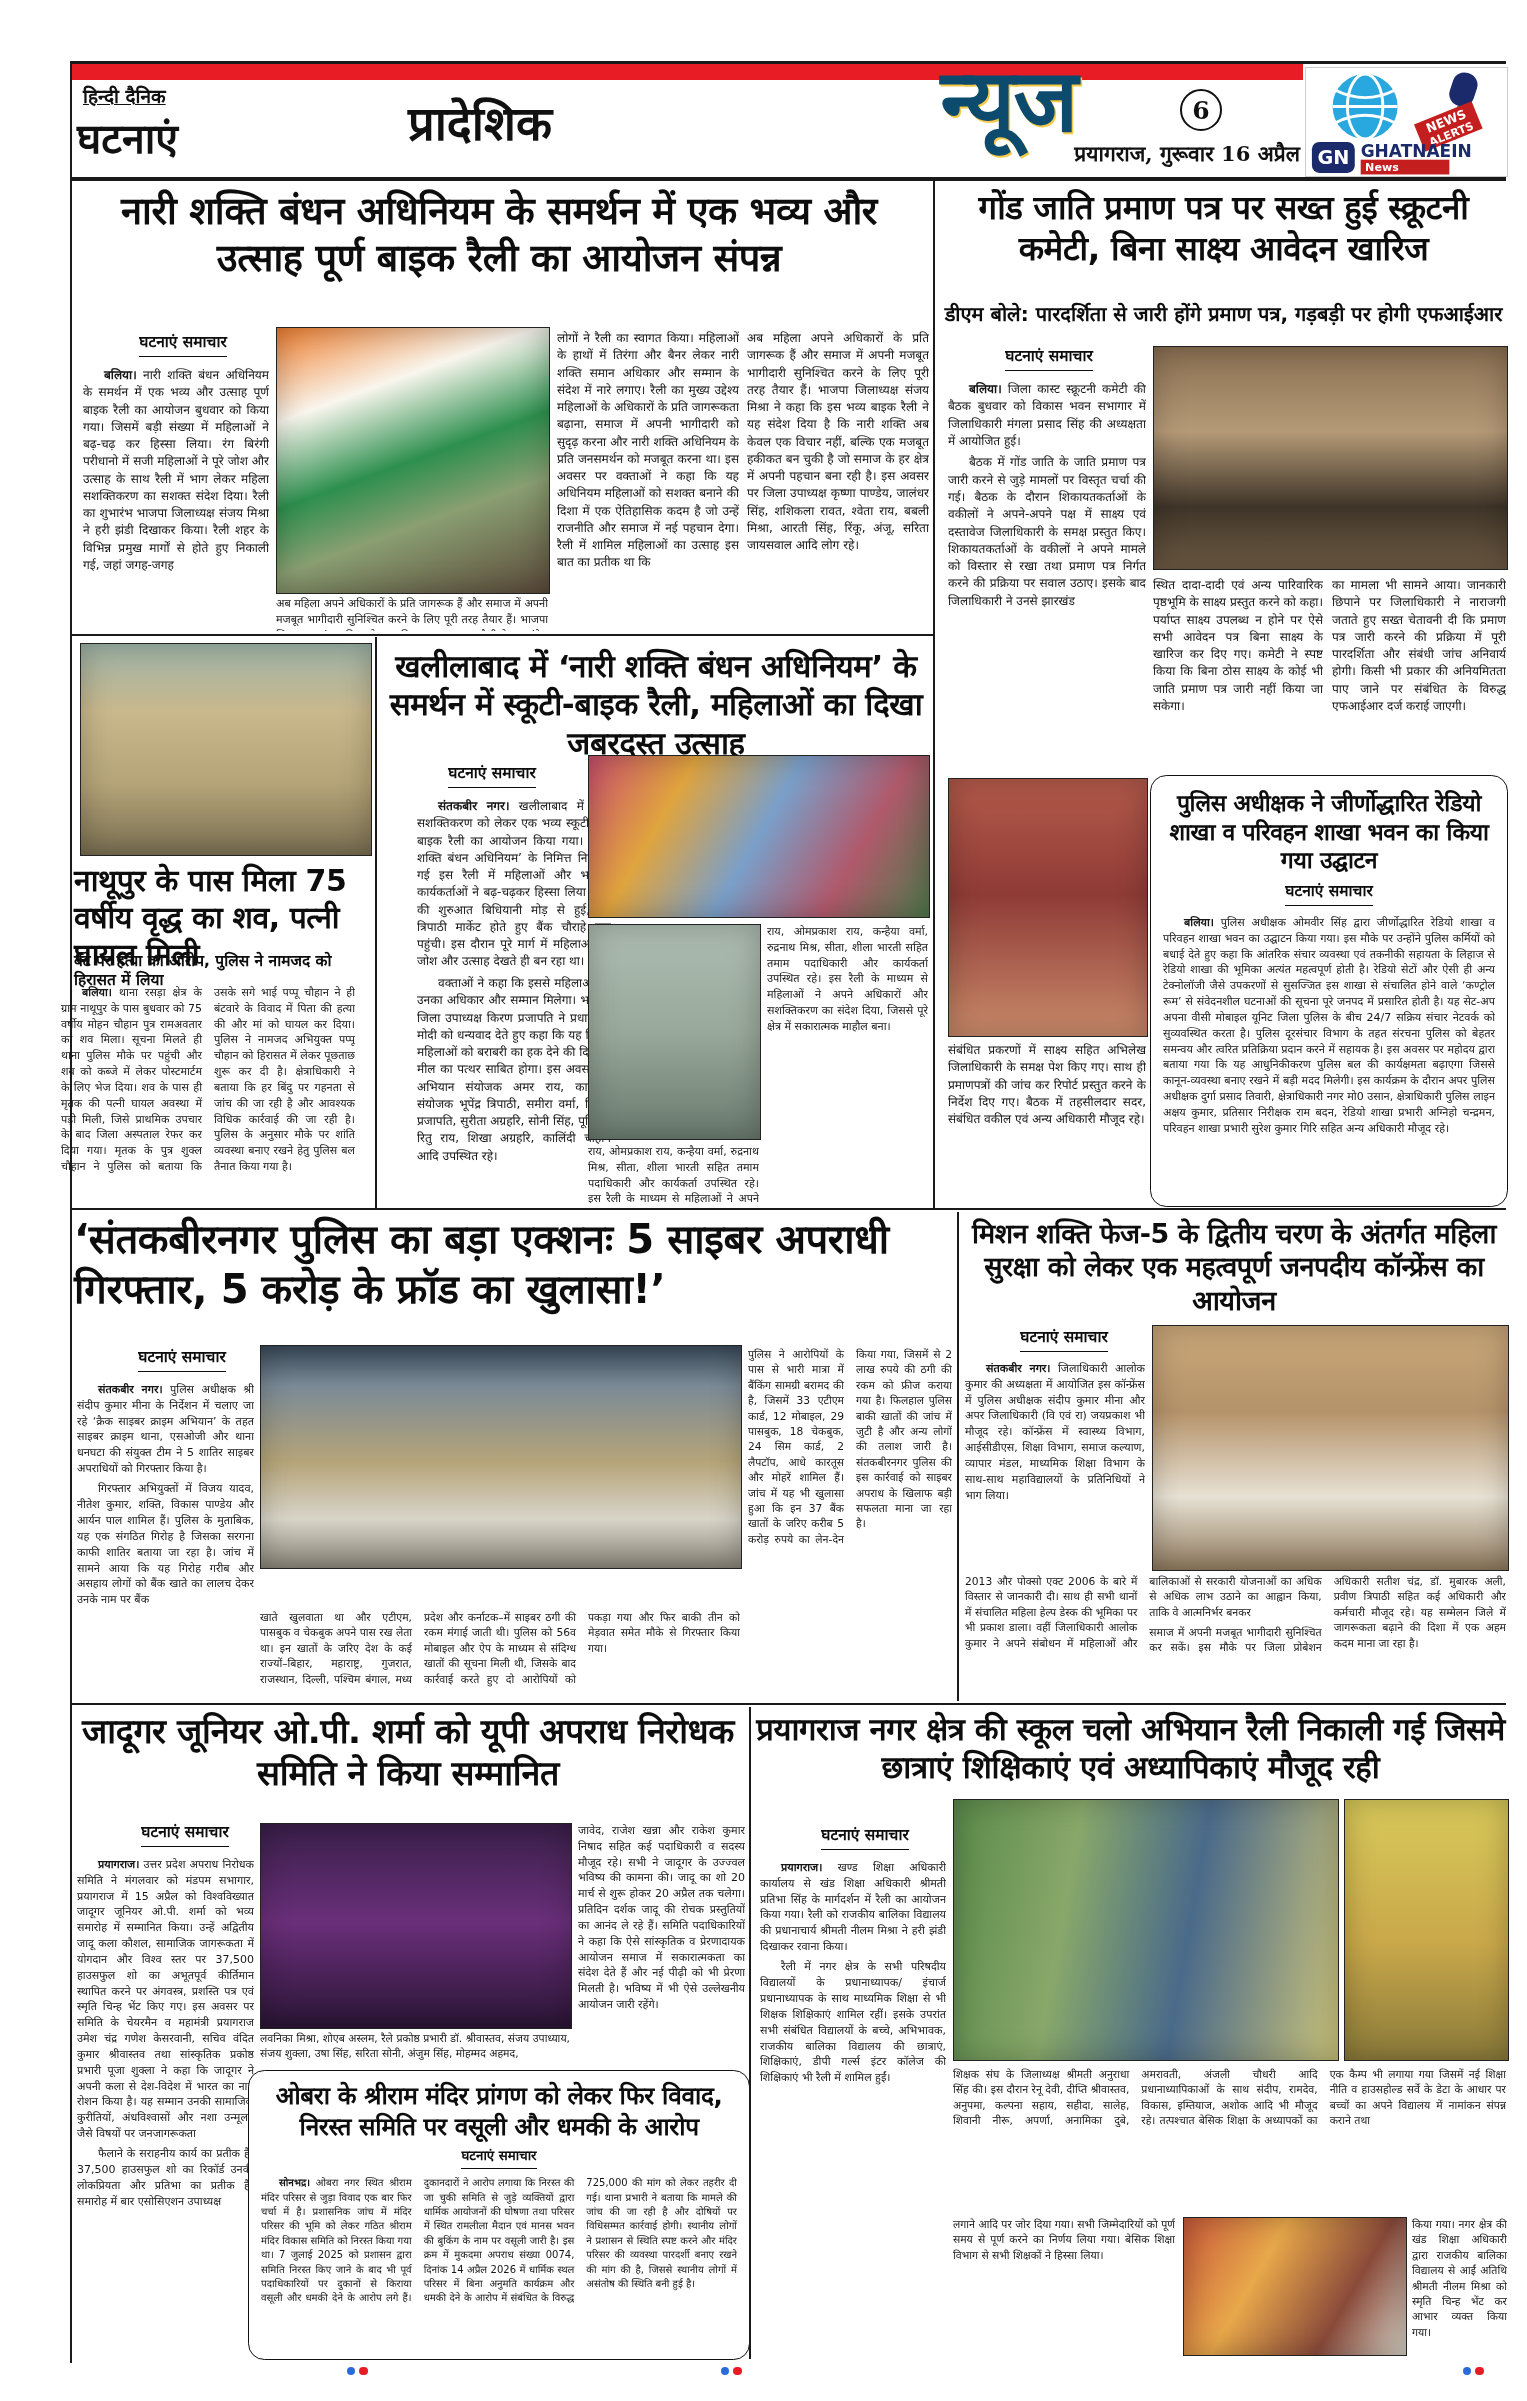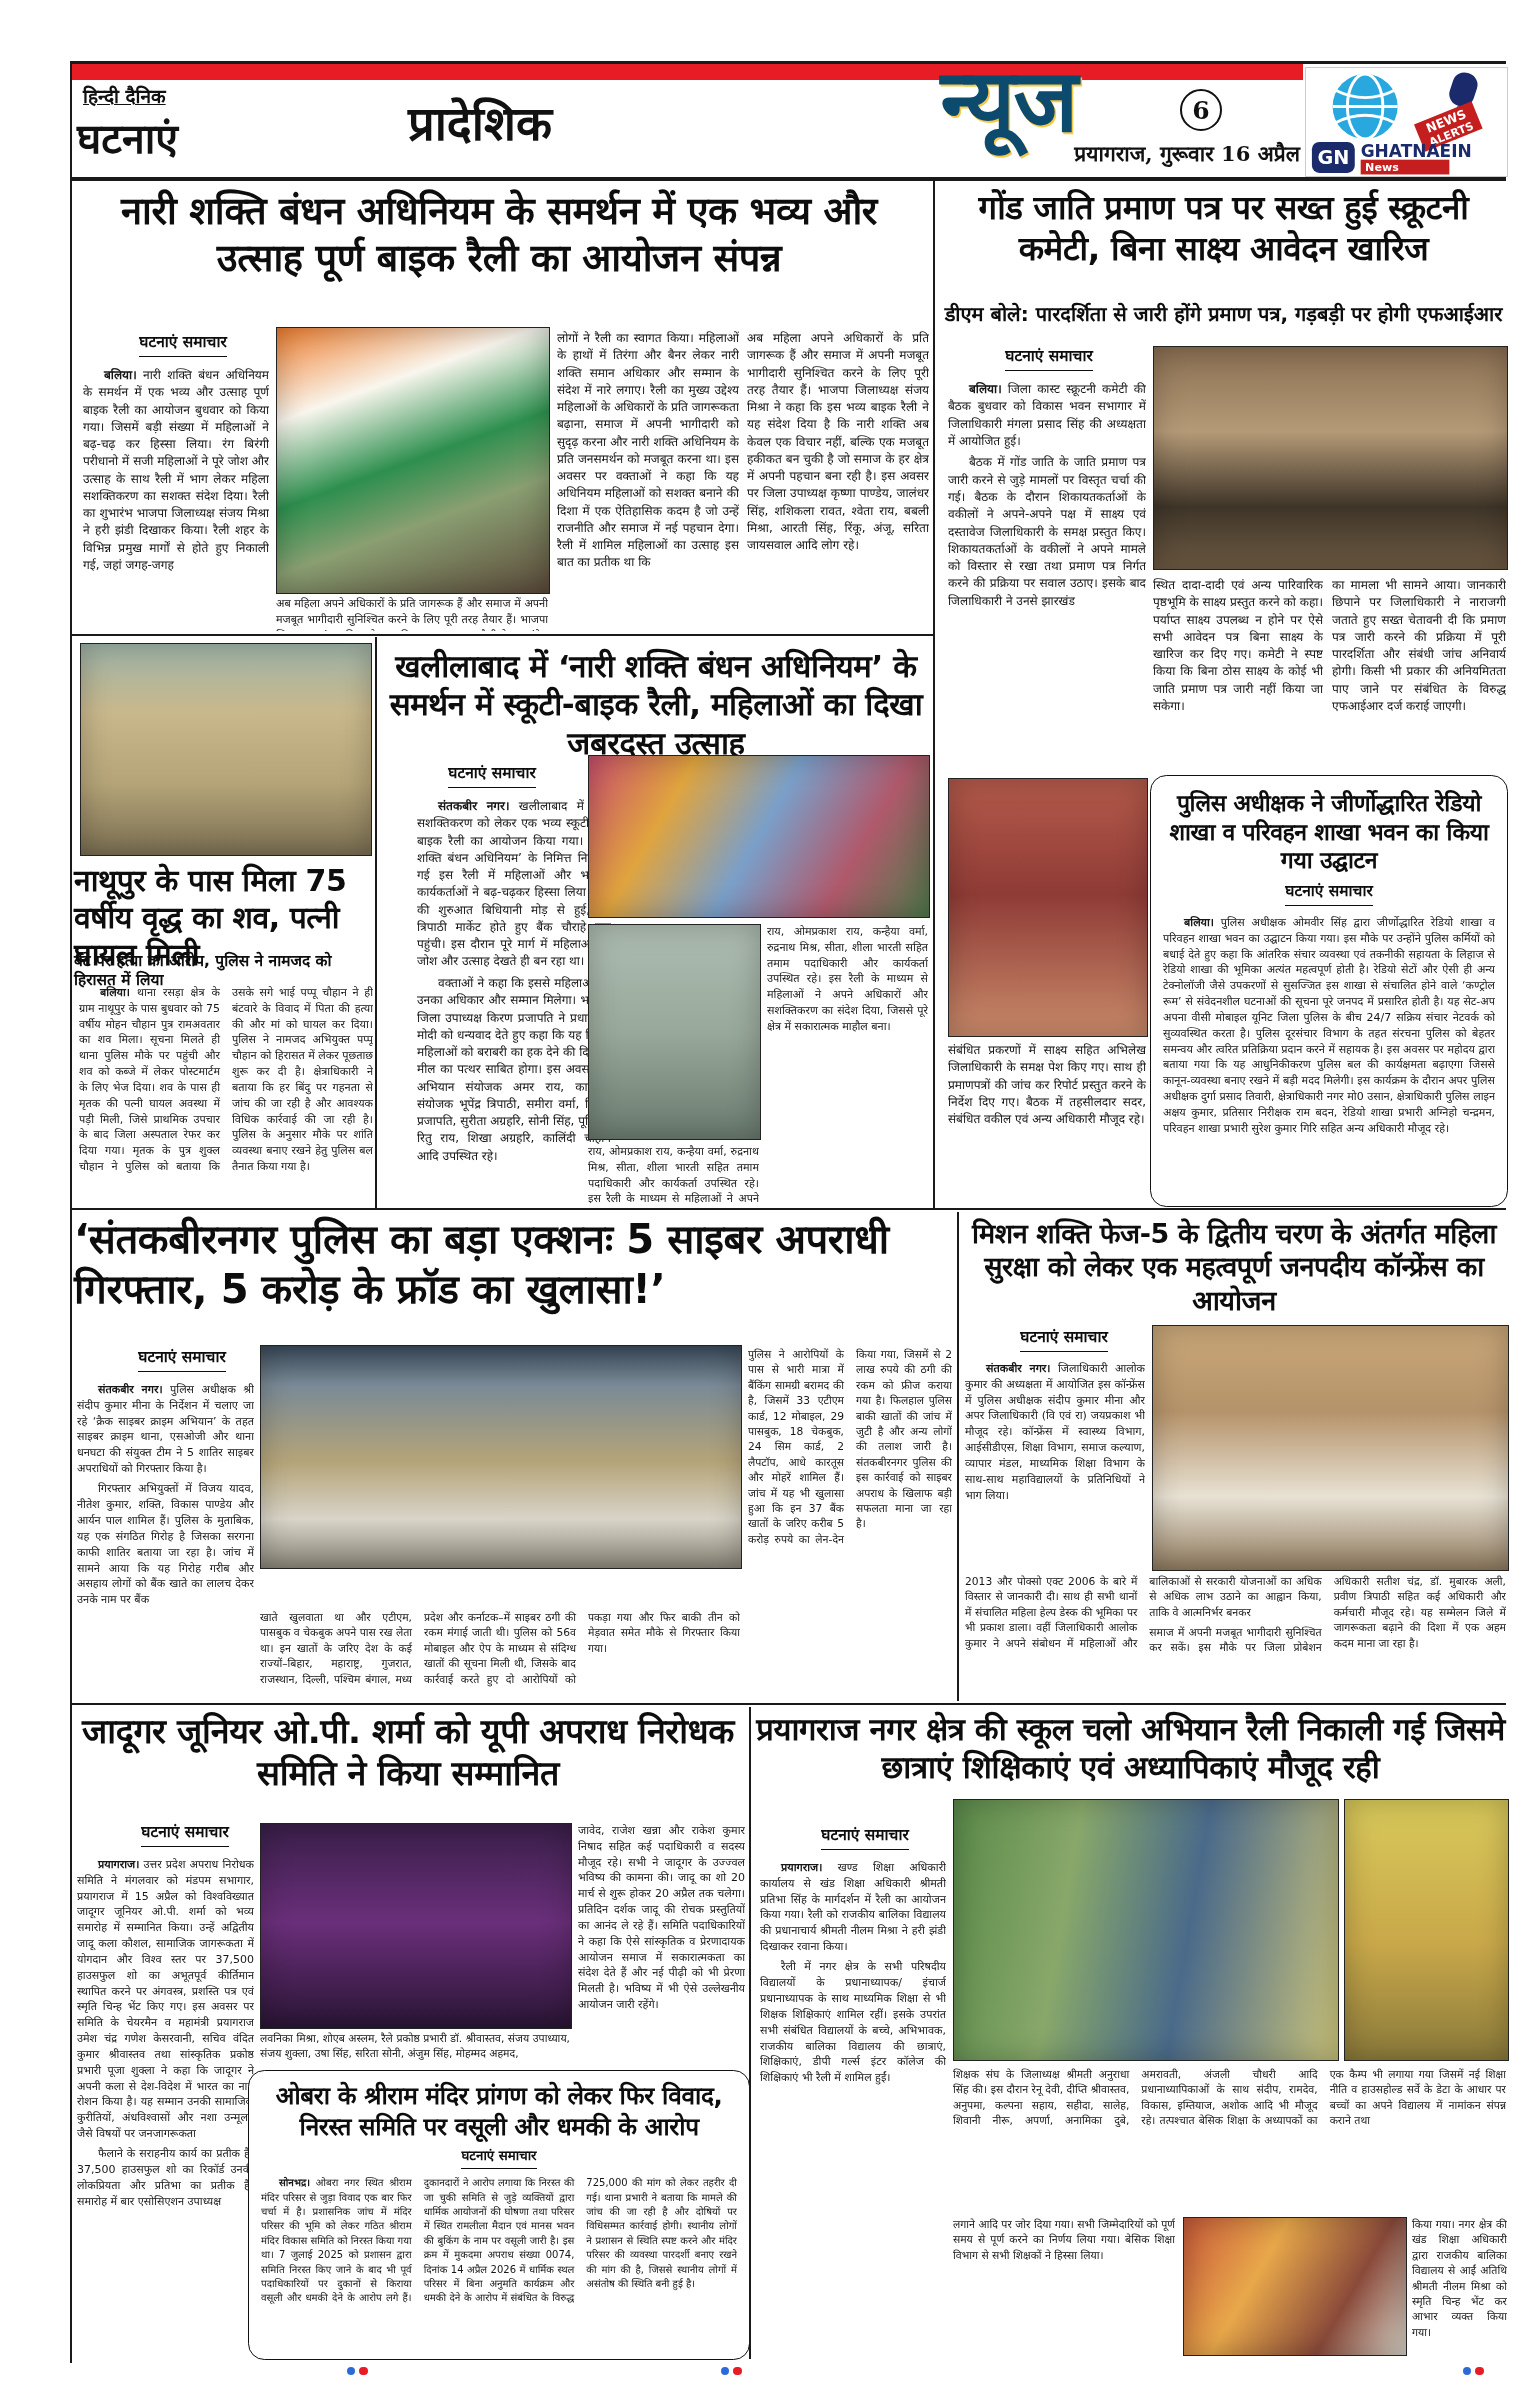--- a/index.html
+++ b/index.html
@@ -112,21 +112,21 @@
     </div>
   </div>
 
   <div class="abs rule" style="left:70px;top:634px;width:863px;height:2.2px;"></div>
   <div class="abs vline" style="left:933px;top:181px;height:1027px;"></div>
   <div class="abs vline" style="left:375px;top:637px;height:571px;"></div>
 
   <div class="abs photo" style="left:80px;top:643px;width:290px;height:211px;background:linear-gradient(180deg,#9fb4a8 0%,#c9b88c 32%,#b5a478 66%,#7a6f52 100%);"></div>
   <div class="abs headline" style="left:74px;top:862px;width:299px;font-size:30px;text-align:left;">नाथूपुर के पास मिला 75 वर्षीय वृद्ध का शव, पत्नी घायल मिली</div>
   <div class="abs subhead" style="left:74px;top:952px;width:299px;font-size:15.5px;text-align:left;">बेटे पर हत्या का आरोप, पुलिस ने नामजद को हिरासत में लिया</div>
-  <div class="abs body-text cols2" style="left:79px;top:985px;width:294px;height:219px;font-size:11px;">
+  <div class="abs body-text cols2" style="left:61px;top:985px;width:294px;height:219px;font-size:11px;">
     <p><b class="dl">बलिया।</b> <span>थाना रसड़ा क्षेत्र के ग्राम नाथूपुर के पास बुधवार को 75 वर्षीय मोहन चौहान पुत्र रामअवतार का शव मिला। सूचना मिलते ही थाना पुलिस मौके पर पहुंची और शव को कब्जे में लेकर पोस्टमार्टम के लिए भेज दिया। शव के पास ही मृतक की पत्नी घायल अवस्था में पड़ी मिली, जिसे प्राथमिक उपचार के बाद जिला अस्पताल रेफर कर दिया गया। मृतक के पुत्र शुक्ल चौहान ने पुलिस को बताया कि उसके सगे भाई पप्पू चौहान ने ही बंटवारे के विवाद में पिता की हत्या की और मां को घायल कर दिया। पुलिस ने नामजद अभियुक्त पप्पू चौहान को हिरासत में लेकर पूछताछ शुरू कर दी है। क्षेत्राधिकारी ने बताया कि हर बिंदु पर गहनता से जांच की जा रही है और आवश्यक विधिक कार्रवाई की जा रही है। पुलिस के अनुसार मौके पर शांति व्यवस्था बनाए रखने हेतु पुलिस बल तैनात किया गया है।</span></p>
   </div>
 
   <div class="abs headline" style="left:384px;top:647px;width:544px;font-size:31px;">खलीलाबाद में ‘नारी शक्ति बंधन अधिनियम’ के समर्थन में स्कूटी-बाइक रैली, महिलाओं का दिखा जबरदस्त उत्साह</div>
   <div class="abs" style="left:405px;top:761px;width:174px;">
       <div class="kicker">घटनाएं समाचार</div>
     </div>
   <div class="abs body-text" style="left:387px;top:798px;width:194px;height:405px;margin-left:30px;">
     <p><b class="dl">संतकबीर नगर।</b> <span>खलीलाबाद में नारी सशक्तिकरण को लेकर एक भव्य स्कूटी और बाइक रैली का आयोजन किया गया। ‘नारी शक्ति बंधन अधिनियम’ के निमित्त निकाली गई इस रैली में महिलाओं और भाजपा कार्यकर्ताओं ने बढ़-चढ़कर हिस्सा लिया। रैली की शुरुआत बिधियानी मोड़ से हुई, जो त्रिपाठी मार्केट होते हुए बैंक चौराहे तक पहुंची। इस दौरान पूरे मार्ग में महिलाओं का जोश और उत्साह देखते ही बन रहा था।</span></p>
     <p>वक्ताओं ने कहा कि इससे महिलाओं को उनका अधिकार और सम्मान मिलेगा। भाजपा जिला उपाध्यक्ष किरण प्रजापति ने प्रधानमंत्री मोदी को धन्यवाद देते हुए कहा कि यह निर्णय महिलाओं को बराबरी का हक देने की दिशा में मील का पत्थर साबित होगा। इस अवसर पर अभियान संयोजक अमर राय, कार्यक्रम संयोजक भूपेंद्र त्रिपाठी, समीरा वर्मा, किरण प्रजापति, सुरीता अग्रहरि, सोनी सिंह, पूर्णिमा, रितु राय, शिखा अग्रहरि, कालिंदी चौहान आदि उपस्थित रहे।</p>

